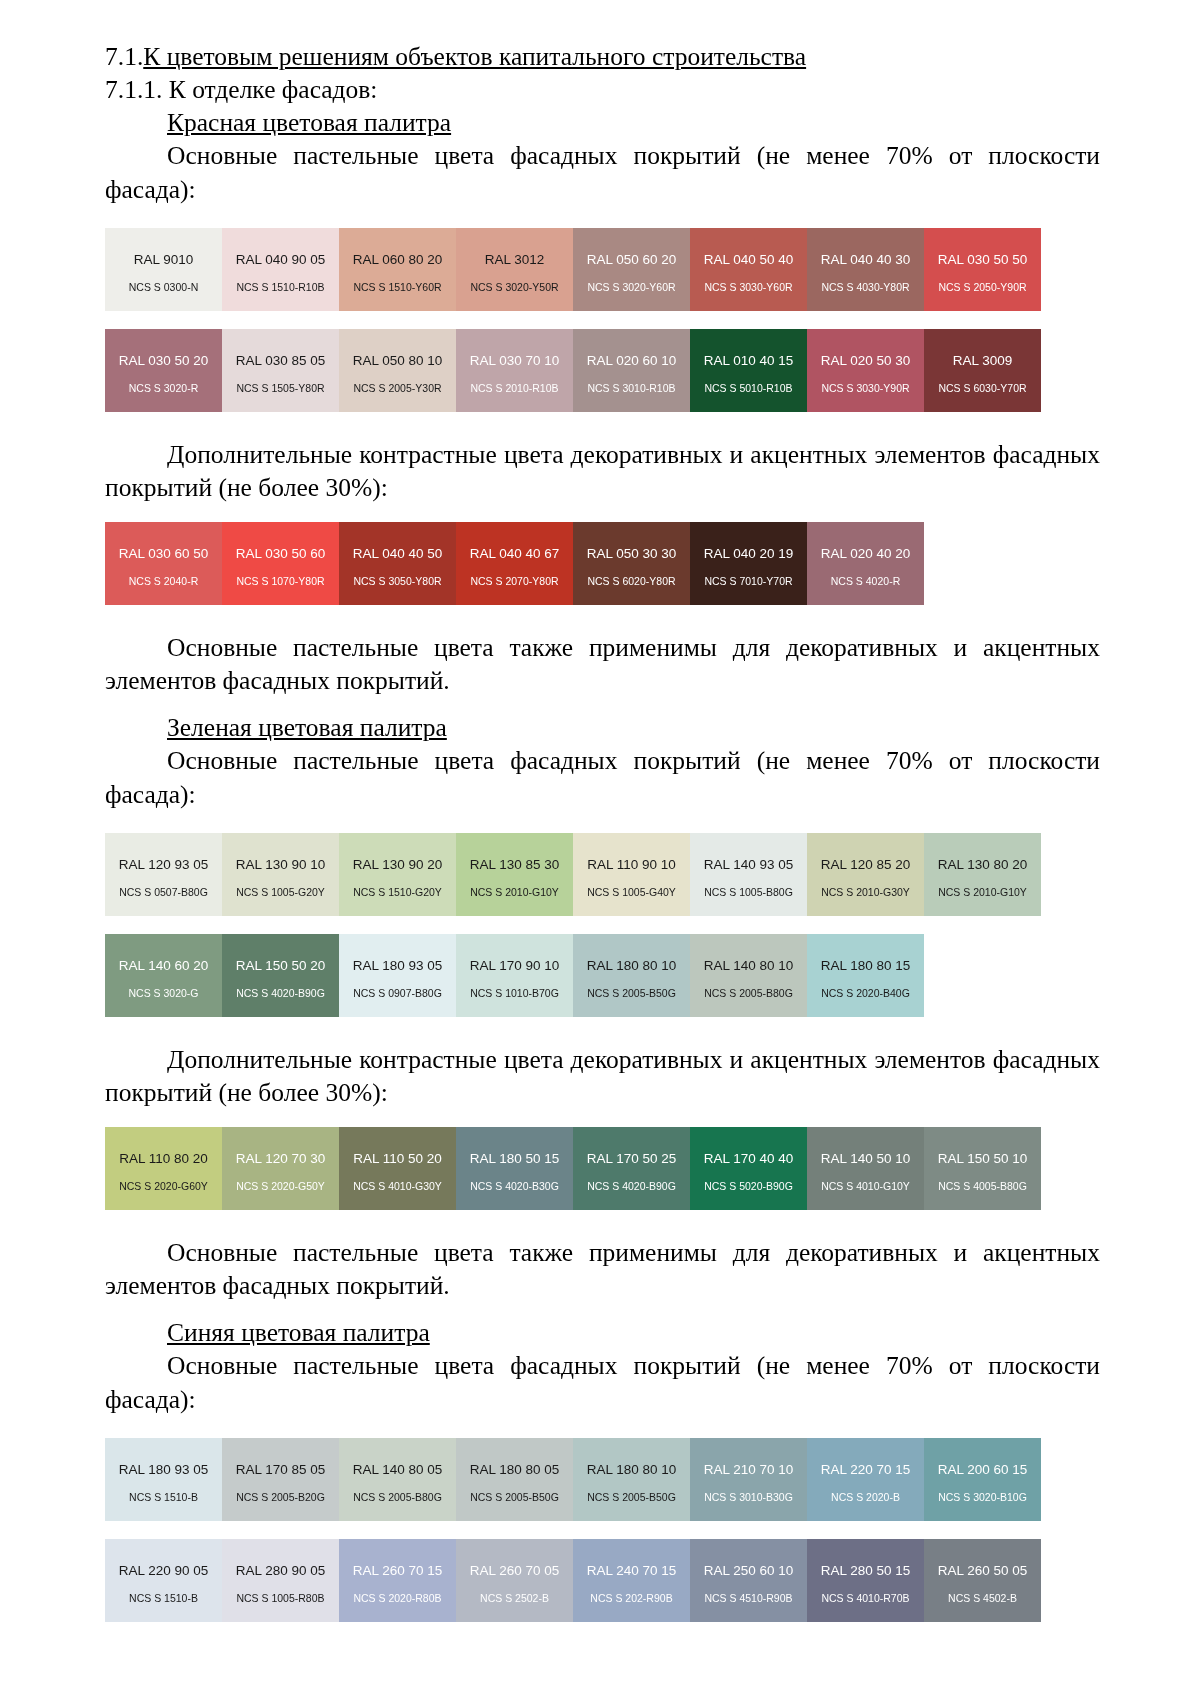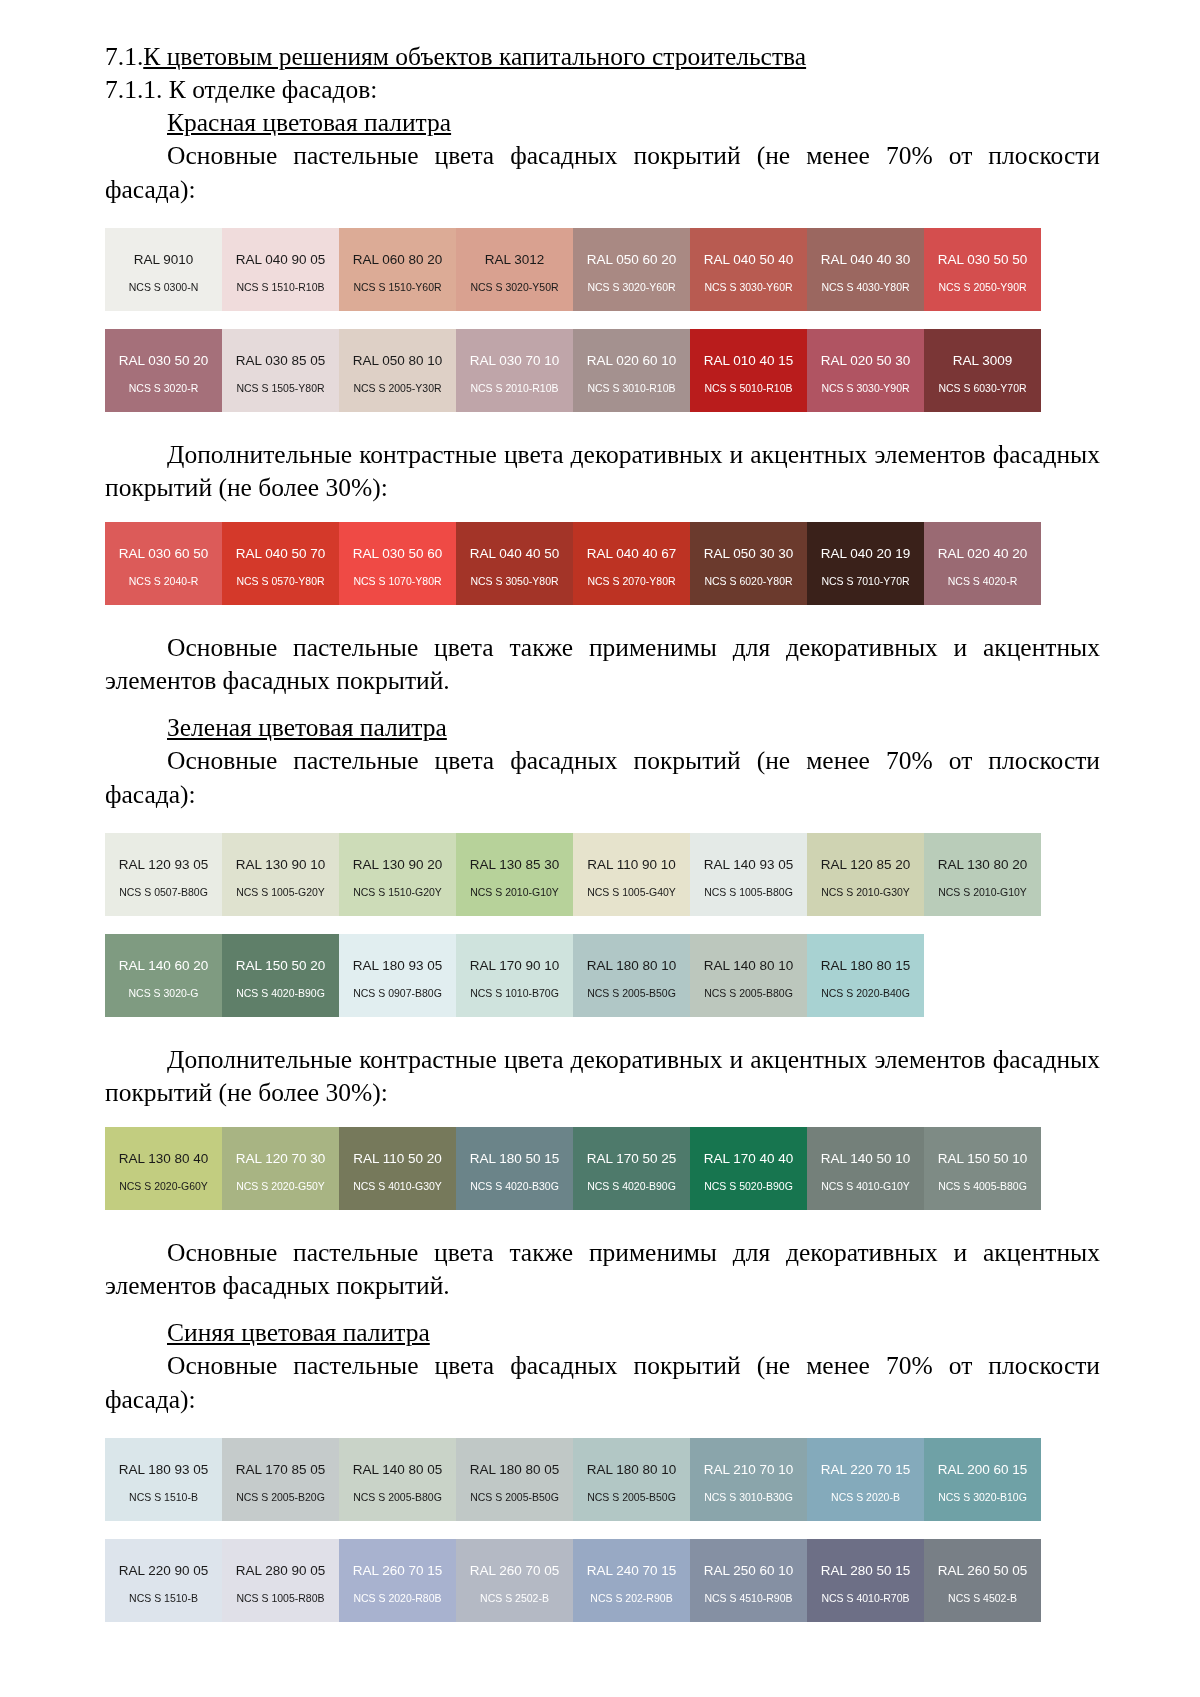--- a/index.html
+++ b/index.html
@@ -153,21 +153,21 @@
         <div class="ncs">NCS S 2005-Y30R</div>
       </div>
     <div class="swatch light-text" style="background:#bfa5a9">
         <div class="ral">RAL 030 70 10</div>
         <div class="ncs">NCS S 2010-R10B</div>
       </div>
     <div class="swatch light-text" style="background:#a4918f">
         <div class="ral">RAL 020 60 10</div>
         <div class="ncs">NCS S 3010-R10B</div>
       </div>
-    <div class="swatch light-text" style="background:#b91c1c">
+    <div class="swatch light-text" style="background:#14532d">
         <div class="ral">RAL 010 40 15</div>
         <div class="ncs">NCS S 5010-R10B</div>
       </div>
     <div class="swatch light-text" style="background:#b05462">
         <div class="ral">RAL 020 50 30</div>
         <div class="ncs">NCS S 3030-Y90R</div>
       </div>
     <div class="swatch light-text" style="background:#7a3636">
         <div class="ral">RAL 3009</div>
         <div class="ncs">NCS S 6030-Y70R</div>
@@ -178,24 +178,20 @@
 
   <div class="para just"><span class="ind"></span><span>Дополнительные контрастные цвета декоративных и акцентных элементов фасадных покрытий (не более 30%):</span></div>
 
   <div class="gap-18"></div>
 
   <div class="swatch-row">
     <div class="swatch light-text" style="background:#dc5b59">
         <div class="ral">RAL 030 60 50</div>
         <div class="ncs">NCS S 2040-R</div>
       </div>
-    <div class="swatch light-text" style="background:#d4392a">
-        <div class="ral">RAL 040 50 70</div>
-        <div class="ncs">NCS S 0570-Y80R</div>
-      </div>
     <div class="swatch light-text" style="background:#ef4a45">
         <div class="ral">RAL 030 50 60</div>
         <div class="ncs">NCS S 1070-Y80R</div>
       </div>
     <div class="swatch light-text" style="background:#a33428">
         <div class="ral">RAL 040 40 50</div>
         <div class="ncs">NCS S 3050-Y80R</div>
       </div>
     <div class="swatch light-text" style="background:#bd3323">
         <div class="ral">RAL 040 40 67</div>
@@ -296,21 +292,21 @@
   </div>
 
   <div class="gap-26"></div>
 
   <div class="para just"><span class="ind"></span><span>Дополнительные контрастные цвета декоративных и акцентных элементов фасадных покрытий (не более 30%):</span></div>
 
   <div class="gap-18"></div>
 
   <div class="swatch-row">
     <div class="swatch dark-text" style="background:#c2cd80">
-        <div class="ral">RAL 130 80 40</div>
+        <div class="ral">RAL 110 80 20</div>
         <div class="ncs">NCS S 2020-G60Y</div>
       </div>
     <div class="swatch light-text" style="background:#a8b483">
         <div class="ral">RAL 120 70 30</div>
         <div class="ncs">NCS S 2020-G50Y</div>
       </div>
     <div class="swatch light-text" style="background:#76795b">
         <div class="ral">RAL 110 50 20</div>
         <div class="ncs">NCS S 4010-G30Y</div>
       </div>

